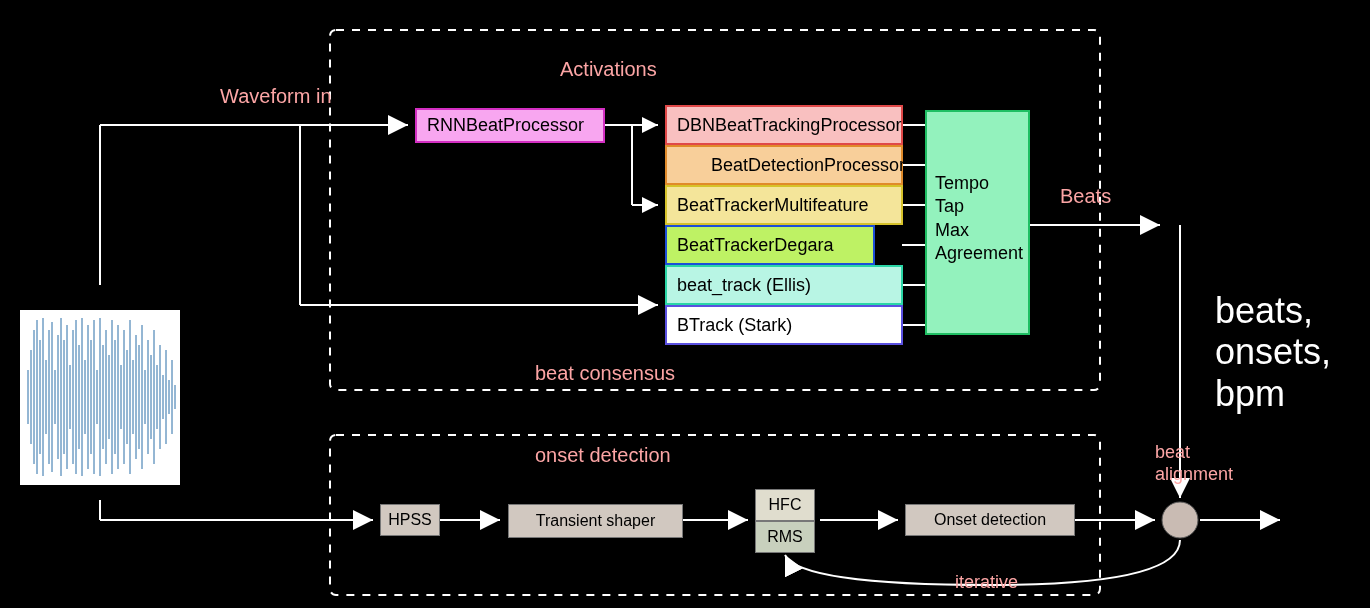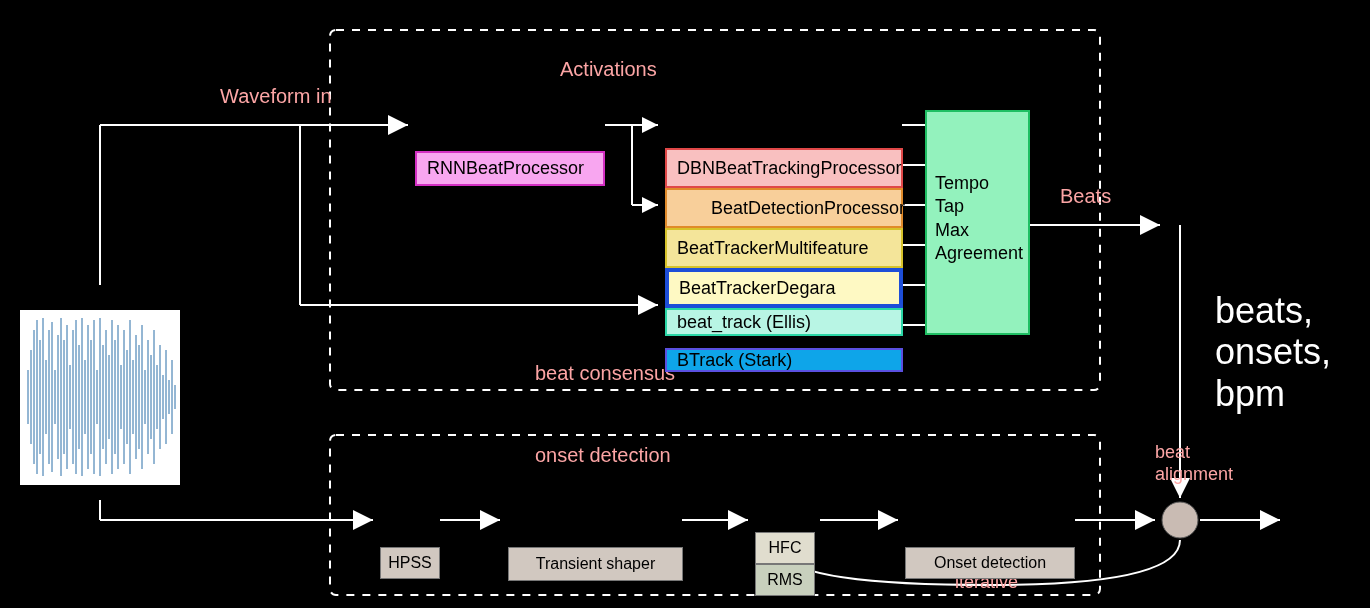--- a/index.html
+++ b/index.html
@@ -14,21 +14,20 @@
     overflow: hidden;
   }
   .box {
     position: absolute;
     box-sizing: border-box;
     display: flex;
     align-items: center;
     padding: 0 10px;
     font-size: 18px;
     white-space: nowrap;
-    margin-top: 43px;
   }
   .label {
     position: absolute;
     font-size: 20px;
     color: #fca5a5;
     white-space: nowrap;
   }
   .big-label {
     position: absolute;
     font-size: 36px;
@@ -159,23 +158,23 @@
 
 <div class="label" style="left:1155px; top:442px; font-size:18px; width:100px; white-space:normal; line-height:1.2;">beat alignment</div>
 
 <div class="big-label" style="left:1215px; top:290px; width:170px; line-height:1.15;">beats, onsets, bpm</div>
 
 <div class="box" style="left:415px; top:108px; width:190px; height:35px; background:#f8a6f0; border:2px solid #d42fc3;">RNNBeatProcessor</div>
 
 <div class="box" style="left:665px; top:105px; width:238px; height:40px; background:#f9c0c0; border:2px solid #e04848;">DBNBeatTrackingProcessor</div>
 <div class="box" style="left:665px; top:145px; width:238px; height:40px; background:#f8cf9a; border:2px solid #e08a2a;padding-left:44px;">BeatDetectionProcessor</div>
 <div class="box" style="left:665px; top:185px; width:238px; height:40px; background:#f4e59a; border:2px solid #d6c22a;">BeatTrackerMultifeature</div>
-<div class="box" style="left:665px; top:225px; width:238px; height:40px; background:#fef9c3; border:4px solid #1d4ed8;">BeatTrackerDegara</div>
-<div class="box" style="left:665px; top:265px; width:238px; height:28px; background:#b8f5e4; border:2px solid #2ad6a6;">beat_track (Ellis)</div>
-<div class="box" style="left:665px; top:305px; width:238px; height:24px; background:#0ea5e9; border:2px solid #5a50e0;">BTrack (Stark)</div>
+<div class="box" style="left:665px; top:225px; width:210px; height:40px; background:#bef264; border:2px solid #1d4ed8;">BeatTrackerDegara</div>
+<div class="box" style="left:665px; top:265px; width:238px; height:40px; background:#b8f5e4; border:2px solid #2ad6a6;">beat_track (Ellis)</div>
+<div class="box" style="left:665px; top:305px; width:238px; height:40px; background:#ffffff; border:2px solid #5a50e0;">BTrack (Stark)</div>
 
 <div style="position:absolute; left:925px; top:110px; width:105px; height:225px; background:#93f2bd; border:2px solid #1fbf63; box-sizing:border-box; padding:60px 8px 0 8px; font-size:18px; line-height:1.3;">
   <div>Tempo</div>
   <div>Tap</div>
   <div>Max</div>
   <div>Agreement</div>
 </div>
 
 <div class="box" style="left:380px; top:504px; width:60px; height:32px; background:#d1c8c0; border:1px solid #777; font-size:16px; justify-content:center; padding:0;">HPSS</div>
 <div class="box" style="left:508px; top:504px; width:175px; height:32px; background:#d1c8c0; border:1px solid #777; font-size:16px; justify-content:center; padding:16px;">Transient shaper</div>

